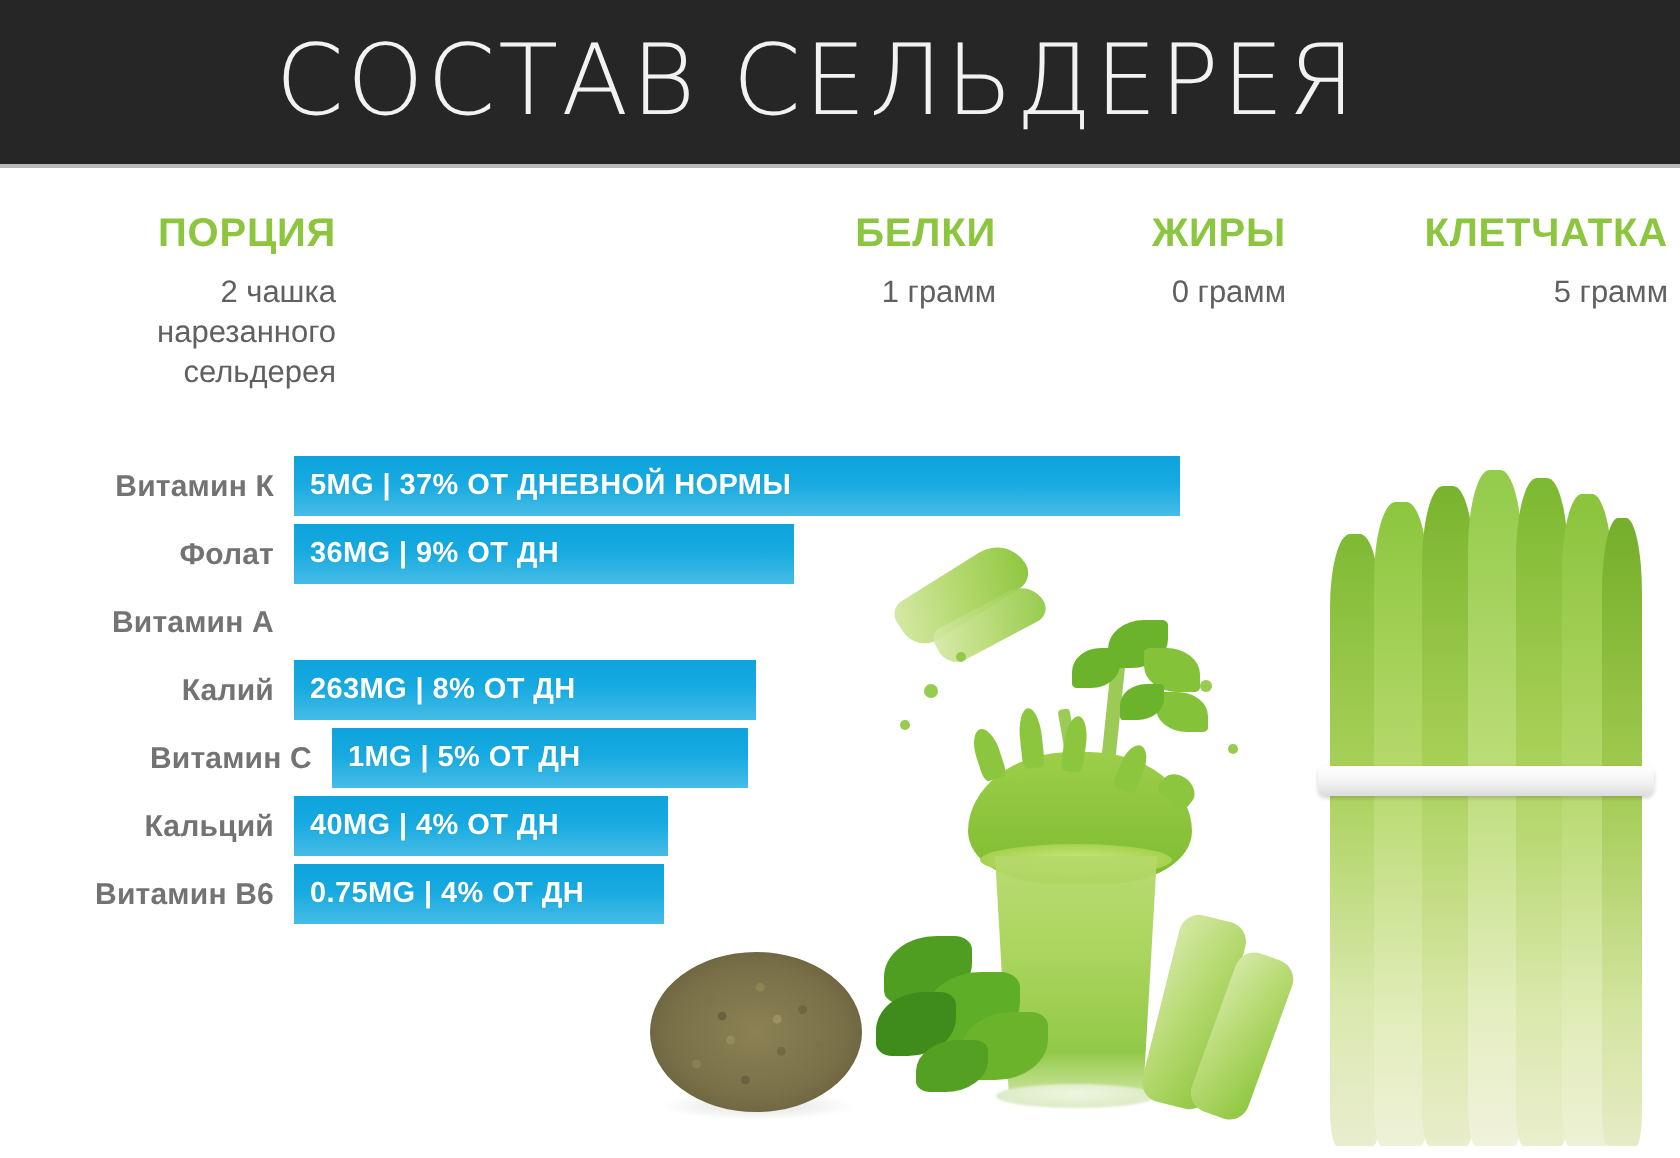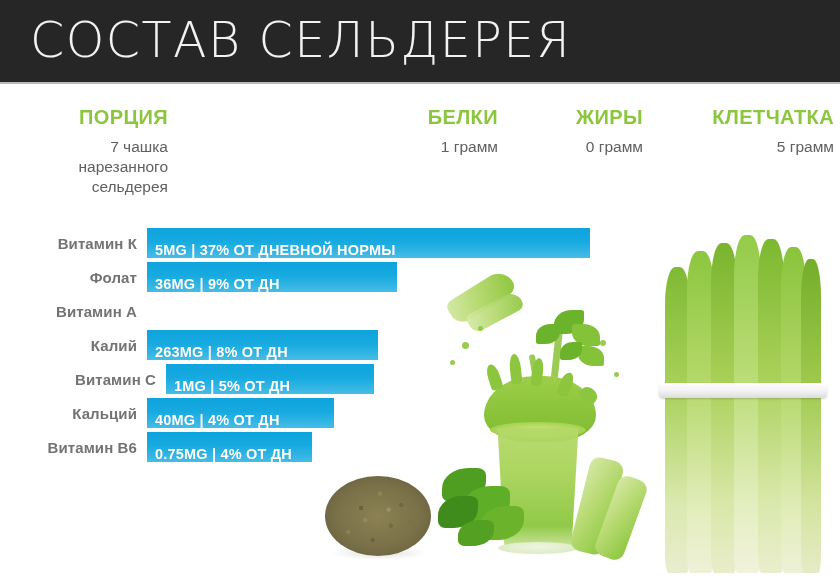--- a/index.html
+++ b/index.html
@@ -15,29 +15,28 @@
   .header-band{
     position:absolute;left:0;top:0;width:840px;height:82px;
     background:#262626;
   }
   .header-rule{
     position:absolute;left:0;top:82px;width:840px;height:2px;
     background:#b9b9b9;
   }
   .title{
     position:absolute;left:0;top:5px;width:679px;
-    text-align:left;
+    text-align:right;
     color:#f2f2f2;
     font-family:"DejaVu Sans", sans-serif;
     font-weight:100;
     font-size:49px;
     letter-spacing:1.5px;
     line-height:72px;
     white-space:nowrap;
-    margin-left:30px;
   }
 
   
   .summary{
     position:absolute;left:0;top:104px;width:840px;height:100px;
   }
   .sum-col{
     position:absolute;top:0;text-align:right;
   }
   .sum-label{
@@ -67,21 +66,21 @@
   .row{position:absolute;left:0;height:30px;width:620px;}
   .row-label{
     position:absolute;left:0;top:0;width:137px;height:30px;
     display:flex;align-items:center;justify-content:flex-end;
     color:#737373;font-weight:bold;font-size:15px;
     letter-spacing:0.1px;white-space:nowrap;
   }
   .bar{
     position:absolute;left:147px;top:0;height:30px;
     background:linear-gradient(to bottom,#0fa3dd 0%,#16aae0 45%,#46bce6 100%);
-    display:flex;align-items:flex-end;
+    display:flex;align-items:center;
     box-sizing:border-box;
     padding-left:8px;
   }
   .bar-text{
     color:#ffffff;font-weight:bold;font-size:14.5px;
     letter-spacing:0.2px;white-space:nowrap;
     text-shadow:0 0 1px rgba(0,0,0,0.08);
   }
 
   
@@ -165,21 +164,21 @@
 <div class="page">
 
   <div class="header-band"></div>
   <div class="header-rule"></div>
   <div class="title">СОСТАВ СЕЛЬДЕРЕЯ</div>
 
   <div class="summary">
 
     <div class="sum-col c0">
       <div class="sum-label">ПОРЦИЯ</div>
-      <div class="sum-value" style="white-space:pre-line">7 чашка
+      <div class="sum-value" style="white-space:pre-line">2 чашка
 нарезанного
 сельдерея</div>
     </div>
 
 
     <div class="sum-col c2">
       <div class="sum-label">БЕЛКИ</div>
       <div class="sum-value">1 грамм</div>
     </div>
 
@@ -224,21 +223,21 @@
         </div>
       </div>
       <div class="row" style="top: 170px;">
         <div class="row-label">Кальций</div>
         <div class="bar" style="width: 187px;">
           <span class="bar-text">40MG | 4% ОТ ДН</span>
         </div>
       </div>
       <div class="row" style="top: 204px;">
         <div class="row-label">Витамин В6</div>
-        <div class="bar" style="width: 165px;">
+        <div class="bar" style="width: 185px;">
           <span class="bar-text">0.75MG | 4% ОТ ДН</span>
         </div>
       </div>
     </div>
 
   <div class="juice">
     <div class="stalk-fly" style="left:14px;top:4px;width:70px;height:26px;transform:rotate(-32deg);"></div>
     <div class="stalk-fly" style="left:34px;top:22px;width:58px;height:20px;transform:rotate(-28deg);opacity:.92;"></div>
 
     <div class="stem" style="left:118px;top:52px;width:7px;height:108px;transform:rotate(6deg);"></div>

